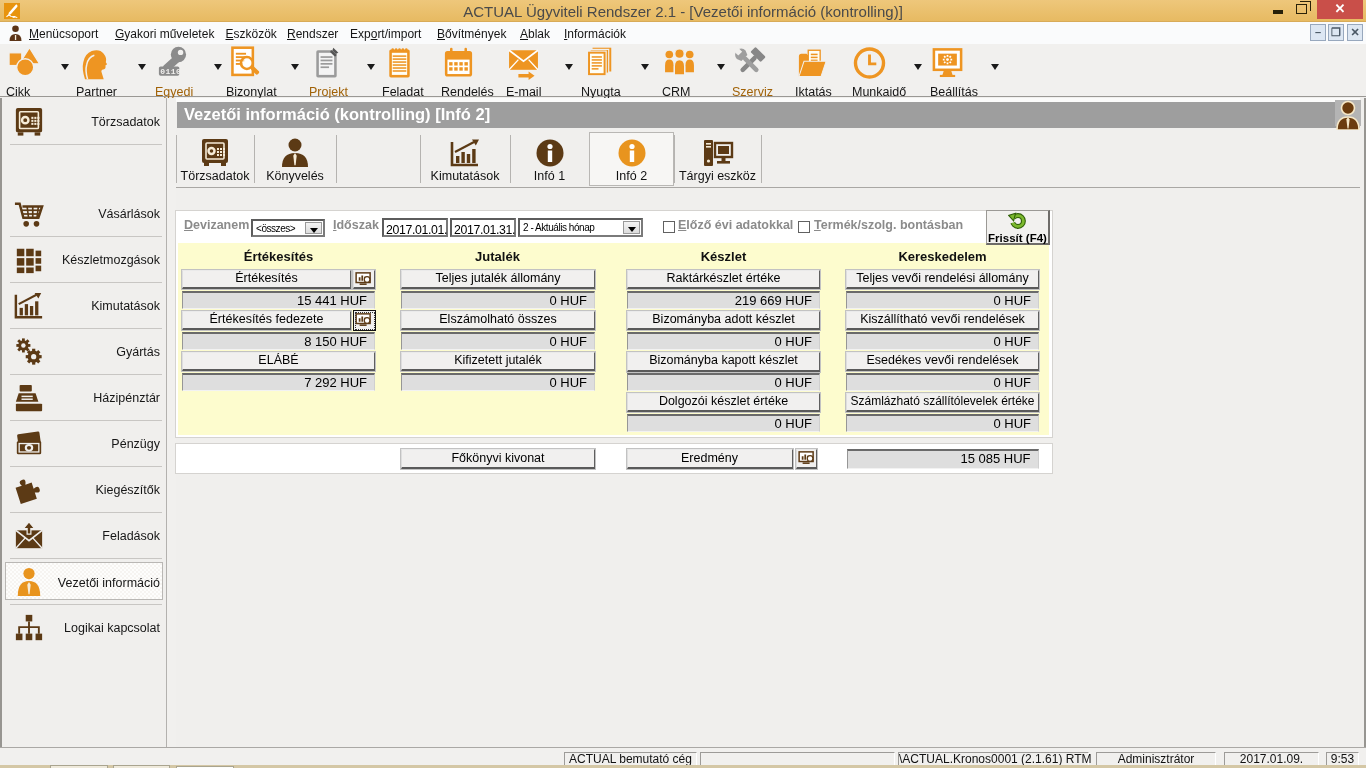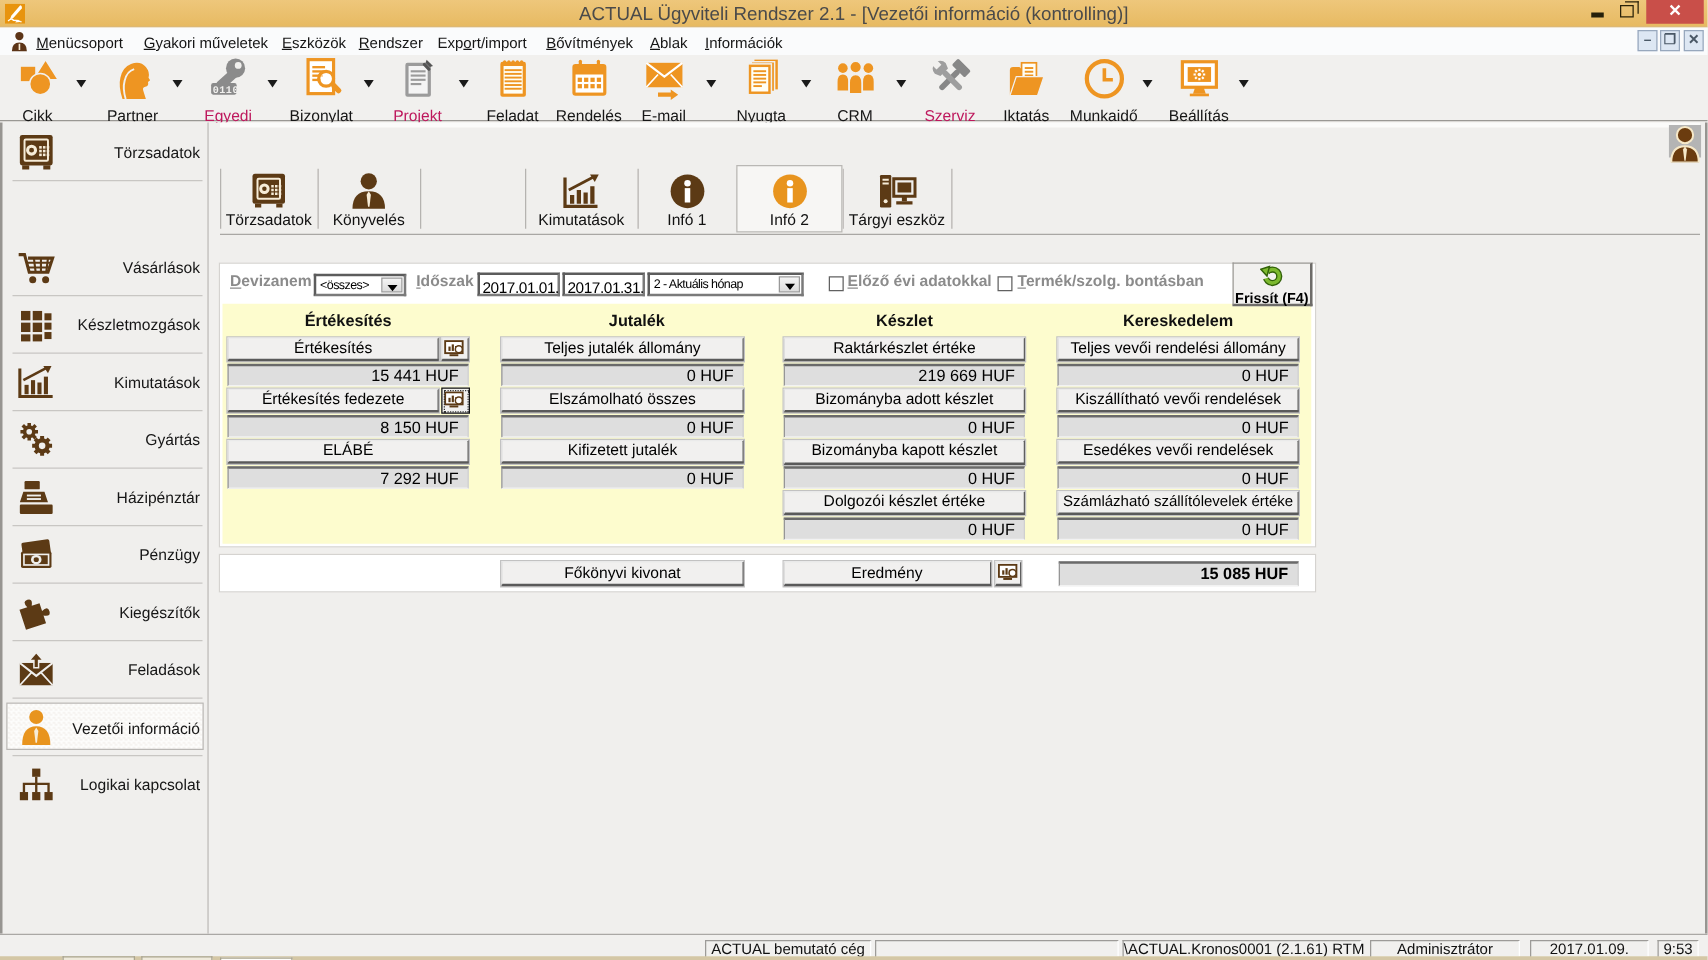--- a/index.html
+++ b/index.html
@@ -6,23 +6,23 @@
 #title{position:absolute;left:0;top:3px;width:1366px;text-align:center;font-size:15px;color:#4a4a4a}
 #appicon{position:absolute;left:4px;top:3px;width:16px;height:16px}
 #wmin{position:absolute;left:1273px;top:10px;width:10px;height:3.5px;background:#26200a}
 #wrest{position:absolute;left:1296px;top:4px;width:11px;height:10px;border:1.6px solid #2a2208;background:transparent}
 #wrest2{position:absolute;left:1300px;top:1px;width:11px;height:10px;border-top:1.6px solid #2a2208;border-right:1.6px solid #2a2208}
 #wclose{position:absolute;left:1317px;top:0;width:46px;height:19px;background:#c94f49;color:#fff;text-align:center;font-size:13px;line-height:18px;font-weight:bold}
 #menubar{position:absolute;left:0;top:22px;width:1366px;height:22px;background:#fafbfc}
 .mi{position:absolute;top:5px;font-size:12px;color:#151515;white-space:nowrap}
 .mdib{position:absolute;top:2px;width:16px;height:17px;background:#dde7f3;border:1px solid #98a8bd;color:#4a5866;text-align:center;font-size:11px;line-height:15px;font-weight:bold}
 #toolbar{position:absolute;left:0;top:44px;width:1366px;height:53px;background:#f1f0ee;border-bottom:1px solid #9a9894}
-.ti{position:absolute;top:2px;text-align:center}
+.ti{position:absolute;top:2px;text-align:left}
 .ti .lab{font-size:12.5px;color:#161616;margin-top:1px;white-space:nowrap}
-.ti .lab.dis{color:#be185d}
+.ti .lab.dis{color:#a16207}
 .tarr{position:absolute;top:20px;width:0;height:0;border-left:4.5px solid transparent;border-right:4.5px solid transparent;border-top:6px solid #1a1a1a}
 #sidebar{position:absolute;left:0;top:98px;width:167px;height:649px;background:#f0efed;border-left:2px solid #979591}
 .sitem{position:absolute;left:2px;width:163px;height:46px;z-index:2}
 .sitem .sep{position:absolute;left:6px;bottom:0;width:152px;height:1px;background:#c8c6c3}
 .sitem .slab{position:absolute;right:7px;top:16px;font-size:12.5px;color:#161616;white-space:nowrap}
 .sitem .sic{position:absolute;left:10px;top:8px;width:30px;height:30px}
 #selitem{position:absolute;left:3px;top:464px;z-index:1;width:158px;height:38px;background:#fcfbfa;border:1px solid #b9b7b4;background-image:repeating-conic-gradient(#f6f4f1 0 25%,#fdfdfc 0 50%);background-size:4px 4px}
 #vline1{position:absolute;left:166px;top:98px;width:1px;height:649px;background:#b3b1ae}
 #splitter{position:absolute;left:167px;top:98px;width:9px;height:649px;background:#f1f0ee}
 #content{position:absolute;left:176px;top:98px;width:1188px;height:649px;background:#f0efed}
@@ -445,20 +445,21 @@
         <g stroke="#5c3a15" stroke-width="2" fill="none">
           <path d="M16 9 v6 M5.5 22 v-7 h21 v7 M16 15 v7"></path>
         </g>
       </svg>
     </div>
 </div>
 <div id="vline1"></div>
 <div id="splitter"></div>
 <div id="content">
 <div style="position:absolute;left:0;top:0;width:1184px;height:4px;background:#fbfbfa"></div>
+    <div id="chead">Vezetői információ (kontrolling) [Infó 2]</div>
 <svg id="userchip" viewBox="0 0 26 30">
       <rect x="0" y="0" width="26" height="26" fill="#b4b4b4"></rect>
       <circle cx="13" cy="8" r="6.5" fill="#6b3c0f" stroke="#f6e8c8" stroke-width="1.6"></circle>
       <path d="M2 30 q0 -13 11 -13 q11 0 11 13 Z" fill="#6b3c0f" stroke="#f6e8c8" stroke-width="1.6"></path>
       <path d="M13 17 l-1.6 2.6 l1.1 9 h1 l1.1 -9 Z" fill="#f6e8c8"></path>
     </svg>
 <div id="tabs">
 <div class="tsep" style="left:0"></div>
       <div class="tsep" style="left:78px"></div>
       <div class="tsep" style="left:160px"></div>
@@ -566,21 +567,21 @@
 <div id="refbtn" style="position:absolute;left:810px;top:112px;width:64px;height:35px;background:#f2f1ef;border:1px solid #9b9995;border-right:2px solid #6e6c69;border-bottom:2px solid #6e6c69;text-align:center">
 <svg width="19" height="19" viewBox="0 0 19 19" style="margin-top:0">
         <circle cx="10" cy="10" r="5.4" fill="none" stroke="#316108" stroke-width="5"></circle>
         <circle cx="10" cy="10" r="5.4" fill="none" stroke="#7cb92e" stroke-width="2.8"></circle>
         <path d="M10 10 L0.5 3 L0.5 13 Z" fill="#f2f1ef"></path>
         <path d="M7.6 2.2 L0.6 4.4 L5.6 9.8 Z" fill="#7cb92e" stroke="#316108" stroke-width="1.1"></path>
       </svg>
 <div style="font-size:11.5px;font-weight:bold;color:#000;margin-top:-2px">Frissít (F4)</div></div>
 
 <div class="colhead" style="left:6px;top:151px">Értékesítés</div>
-<div class="colhead" style="left:237px;top:151px">Jutalék</div>
+<div class="colhead" style="left:225px;top:151px">Jutalék</div>
 <div class="colhead" style="left:451px;top:151px">Készlet</div>
 <div class="colhead" style="left:670px;top:151px">Kereskedelem</div>
 
 <div class="btn" style="left:6px;top:172px;width:169px;height:19px;line-height:15px">Értékesítés</div>
 <div class="ibtn" style="left:177px;top:172px;width:22px;height:19px"><svg width="18" height="14" viewBox="0 0 20 16" style="margin:1px 0 0 1px">
         <rect x="1" y="1" width="16" height="11" fill="#fff" stroke="#5c3a15" stroke-width="1.7"></rect>
         <rect x="4" y="6" width="2" height="4" fill="#5c3a15"></rect>
         <rect x="7" y="4" width="2" height="6" fill="#5c3a15"></rect>
         <rect x="10" y="5.5" width="2" height="4.5" fill="#5c3a15"></rect>
         <circle cx="13.5" cy="8.5" r="3.2" fill="#fff" stroke="#5c3a15" stroke-width="1.4"></circle>
@@ -628,21 +629,21 @@
 <div class="btn" style="left:225px;top:351px;width:194px;height:19.5px;line-height:16px">Főkönyvi kivonat</div>
 <div class="btn" style="left:450.5px;top:351px;width:166px;height:19.5px;line-height:16px">Eredmény</div>
 <div class="ibtn" style="left:620px;top:351px;width:21px;height:19.5px"><svg width="18" height="14" viewBox="0 0 20 16" style="margin:1px 0 0 0.5px">
         <rect x="1" y="1" width="16" height="11" fill="#fff" stroke="#5c3a15" stroke-width="1.7"></rect>
         <rect x="4" y="6" width="2" height="4" fill="#5c3a15"></rect>
         <rect x="7" y="4" width="2" height="6" fill="#5c3a15"></rect>
         <rect x="10" y="5.5" width="2" height="4.5" fill="#5c3a15"></rect>
         <circle cx="13.5" cy="8.5" r="3.2" fill="#fff" stroke="#5c3a15" stroke-width="1.4"></circle>
         <rect x="5" y="13" width="8" height="1.8" fill="#5c3a15"></rect>
       </svg></div>
-<div class="val" style="left:670.5px;top:351px;width:192px;height:19.5px;line-height:16px;font-weight:bold">15 085 HUF</div>
+<div class="val" style="left:670.5px;top:351px;width:192px;height:19.5px;line-height:16px;font-weight:normal">15 085 HUF</div>
 </div>
 <div id="rborder"></div>
 <div id="statusbar">
 <div class="seg" style="left:564px;width:133px">ACTUAL bemutató cég</div>
 <div class="seg" style="left:700px;width:195px"></div>
 <div class="seg" style="left:898px;width:191px">\ACTUAL.Kronos0001 (2.1.61) RTM</div>
 <div class="seg" style="left:1096px;width:120px">Adminisztrátor</div>
 <div class="seg" style="left:1224px;width:95px">2017.01.09.</div>
 <div class="seg" style="left:1326px;width:33px">9:53</div>
 </div>

